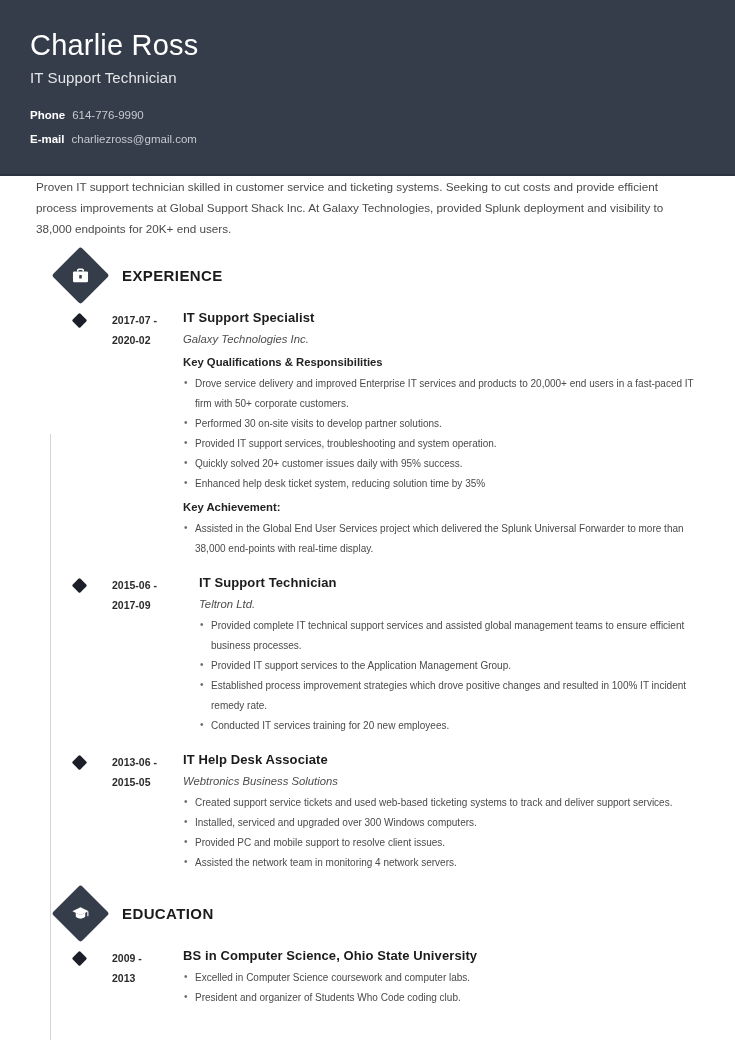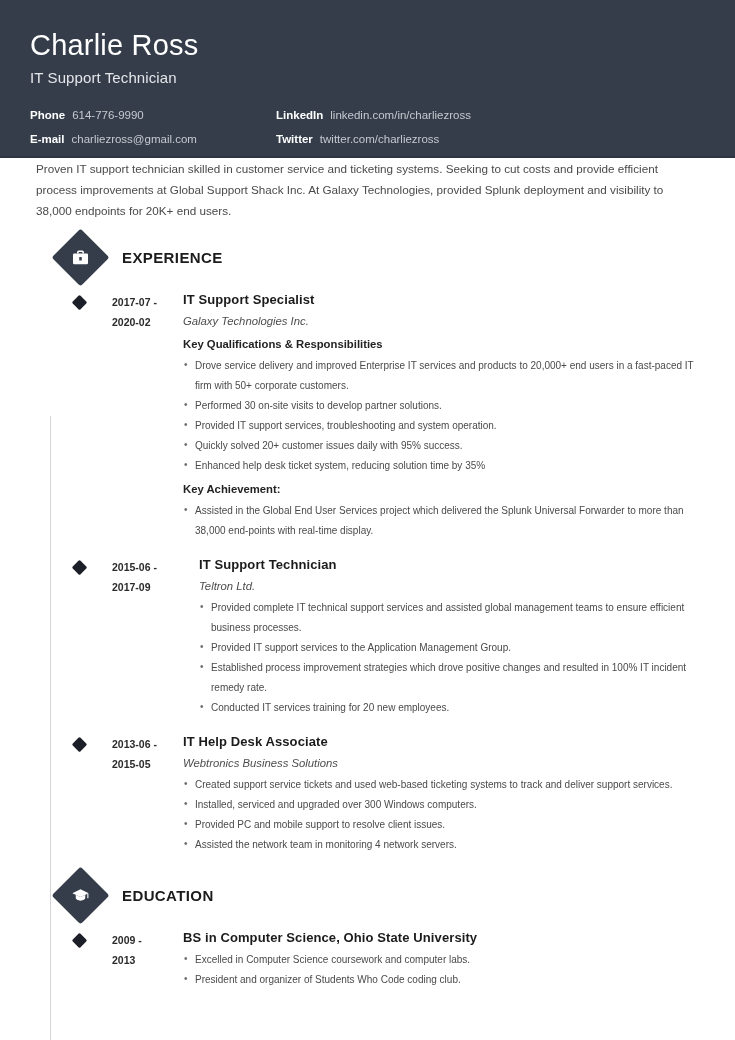--- a/index.html
+++ b/index.html
@@ -14,21 +14,21 @@
     position: relative;
     width: 735px;
     height: 1040px;
     background: #ffffff;
     overflow: hidden;
   }
 
   
   .header {
     background: #353d4a;
-    height: 158px;
+    height: 176px;
     padding: 28px 30px 0 30px;
     position: relative;
   }
   .header::after {
     content: "";
     position: absolute;
     left: 0; right: 0; bottom: 0;
     height: 2px;
     background: #2c3441;
   }
@@ -207,30 +207,20 @@
 
     <div class="contacts">
       <div class="contact-col">
         <div class="contact-row">
           <span class="contact-label">Phone</span>
           <span class="contact-value">614-776-9990</span>
         </div>
         <div class="contact-row">
           <span class="contact-label">E-mail</span>
           <span class="contact-value">charliezross@gmail.com</span>
-        </div>
-      </div>
-      <div class="contact-col right">
-        <div class="contact-row">
-          <span class="contact-label">LinkedIn</span>
-          <span class="contact-value">linkedin.com/in/charliezross</span>
-        </div>
-        <div class="contact-row">
-          <span class="contact-label">Twitter</span>
-          <span class="contact-value">twitter.com/charliezross</span>
         </div>
       </div>
     </div>
   </div>
 
   <div class="body-wrap">
     <div class="timeline-line"></div>
     <div class="summary">Proven IT support technician skilled in customer service and ticketing systems. Seeking to cut costs and provide efficient process improvements at Global Support Shack Inc. At Galaxy Technologies, provided Splunk deployment and visibility to 38,000 endpoints for 20K+ end users.</div>
 
     <div class="section" style="margin-top:14px;">

